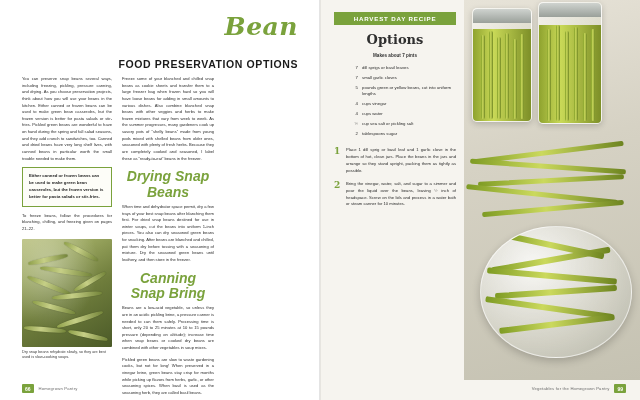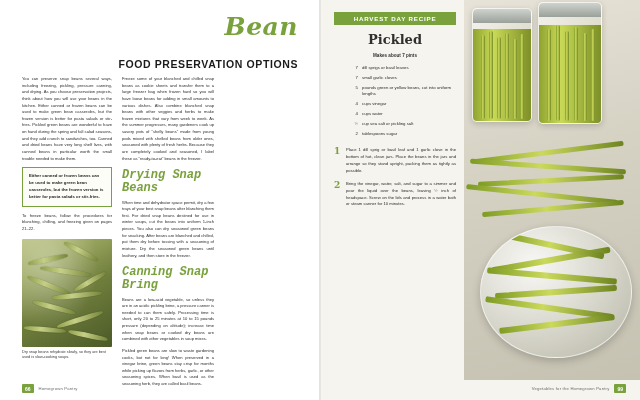--- a/index.html
+++ b/index.html
@@ -83,27 +83,28 @@
   p.body {
     font-size: 4.1px;
     line-height: 1.62;
     color: #2b2b2b;
     text-align: justify;
     margin: 0 0 5px 0;
     hyphens: auto;
   }
 
   h3.sec {
-    font-family: Liberation Mono, monospace;
+    font-family: Liberation Sans, sans-serif;
     font-style: italic;
     font-weight: bold;
     color: #7aa23c;
-    font-size: 12px;
+    font-size: 14px;
     margin: 7px 0 4px 0;
     line-height: 1.1;
+    text-align: center;
   }
 
   .callout {
     border: 0.8px solid #7aa23c;
     background: #fdfdf8;
     padding: 5px 6px;
     margin: 5px 0 6px 0;
   }
   .callout p {
     margin: 0;
@@ -387,21 +388,21 @@
           <div class="beanstick" style="left:4px; top:78px; width:128px; height:6px; transform:rotate(8deg);"></div>
           <div class="beanstick" style="left:18px; top:94px; width:116px; height:6px; transform:rotate(-7deg);"></div>
           <div class="beanstick" style="left:24px; top:16px; width:100px; height:6px; transform:rotate(12deg);"></div>
         </div>
       </div>
 
       <div class="recipe-col">
         <div class="harvest-bar">Harvest Day Recipe</div>
 
         <div class="recipe-title">
-          <span>Pickled</span><br>
+          <span>Options</span><br>
         </div>
 
         <div class="makes">Makes about 7 pints</div>
 
         <ul class="ing-list">
           <li>
             <span class="ing-qty">7</span>
             <span class="ing-txt">dill sprigs or basil leaves</span>
           </li>
           <li>

